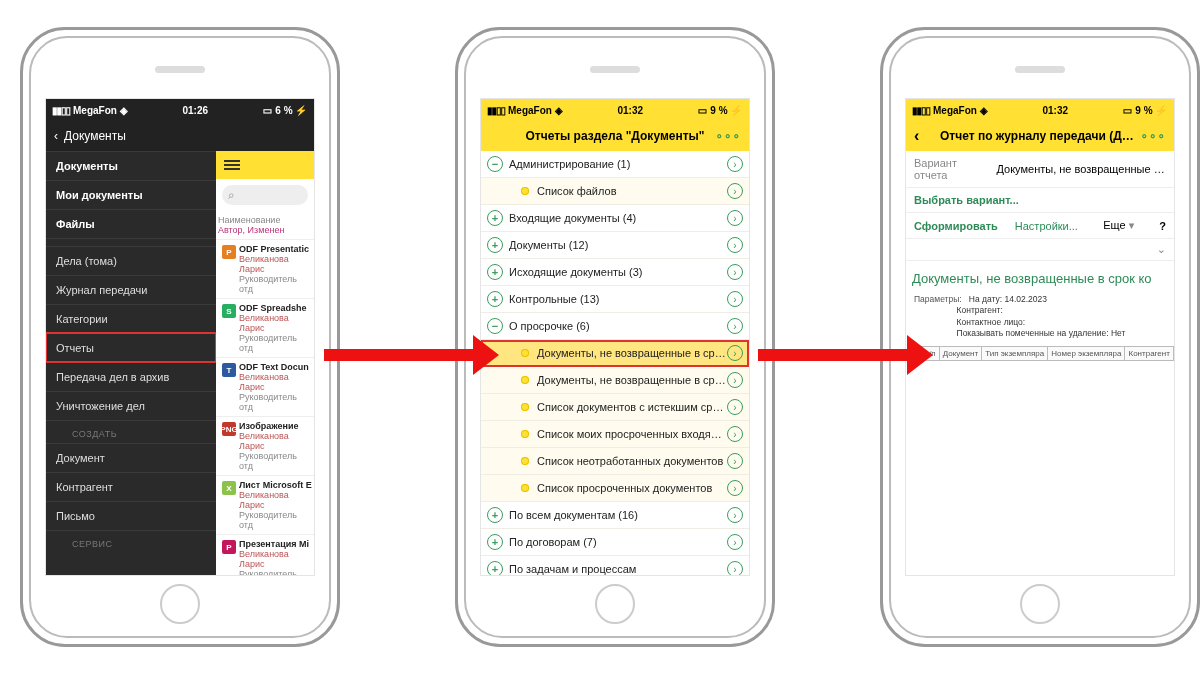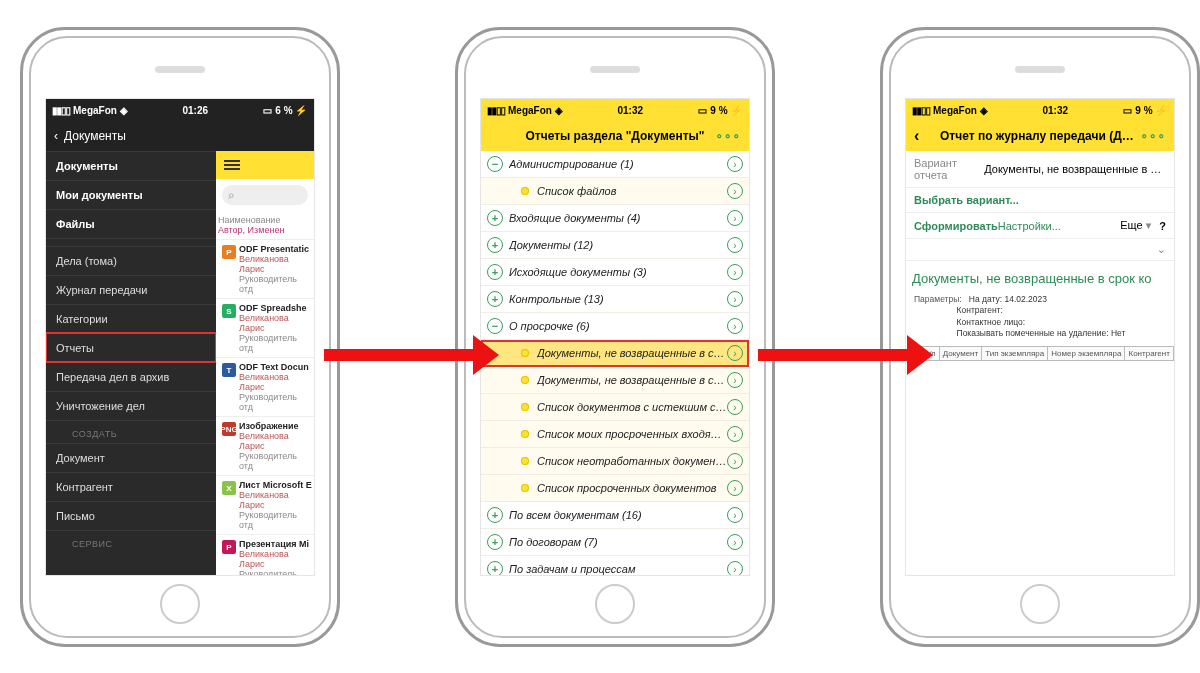--- a/index.html
+++ b/index.html
@@ -72,28 +72,28 @@
   .filelist .yellowstrip { height: 28px; background: #ffe033; display:flex; align-items:center; padding: 0 8px; }
   .filelist .burger { display:inline-block; width:16px; }
   .filelist .burger span{ display:block; height:2px; background:#333; margin:2px 0; }
 
   
   .tree { font-size: 11px; color: #222; height: calc(100% - 52px); overflow: hidden; }
   .tree-row { display:flex; align-items:center; height: 27px; padding: 0 6px 0 6px; border-bottom: 1px solid #f0ede5; }
   .tree-row .tgl { width:16px; height:16px; border:1px solid #3a9d5d; border-radius:50%; display:flex; align-items:center; justify-content:center; color:#3a9d5d; font-size:11px; font-weight:bold; margin-right:6px; flex-shrink:0; }
   .tree-row .bullet { width:8px; height:8px; background:#ffe033; border-radius:50%; margin: 0 8px 0 4px; flex-shrink:0; box-shadow: 0 0 0 1px #e6c400 inset; }
   .tree-row .chev { margin-left:auto; width:16px; height:16px; border:1px solid #3a9d5d; border-radius:50%; display:flex; align-items:center; justify-content:center; color:#3a9d5d; font-size:10px; flex-shrink:0; }
-  .tree-row .lbl { white-space:nowrap; overflow:hidden; text-overflow:ellipsis; flex:1;font-style:italic; }
+  .tree-row .lbl { white-space:nowrap; overflow:hidden; text-overflow:ellipsis; flex:1; }
   .tree-row.child { padding-left: 36px; background:#fffcef; }
   .tree-row.child.sel { background:#ffe680; }
   .tree-row.child.sel.redbox { outline: 2px solid #d33; outline-offset:-2px; }
 
   
   .p3body { font-size: 11px; height: calc(100% - 52px); overflow:hidden; }
-  .p3body .line { padding: 6px 8px; border-bottom: 1px solid #eee; display:flex; align-items:center; gap:0; }
+  .p3body .line { padding: 6px 8px; border-bottom: 1px solid #eee; display:flex; align-items:center; gap:17px; }
   .p3body .line .grey { color:#888; }
   .p3body .line .green { color:#2e8b57; font-weight:600; }
   .p3body .line .chev-down { margin-left:auto; color:#888; }
   .p3body .reportwrap { padding: 4px 4px 0 4px; }
   .p3body .report-title { color:#2e8b57; font-weight:400; font-size: 13px; white-space:nowrap; padding: 6px 2px; }
   .p3body .params { font-size: 8.5px; color:#333; line-height:1.35; padding: 2px 2px 6px 4px; }
   .p3body .params .lab { color:#555; }
   .p3body table { font-size: 8px; border-collapse: collapse; width: 100%; }
   .p3body th { border:1px solid #bbb; background:#fafafa; padding:2px 3px; font-weight:400; color:#555; text-align:left; white-space:nowrap; }
 

